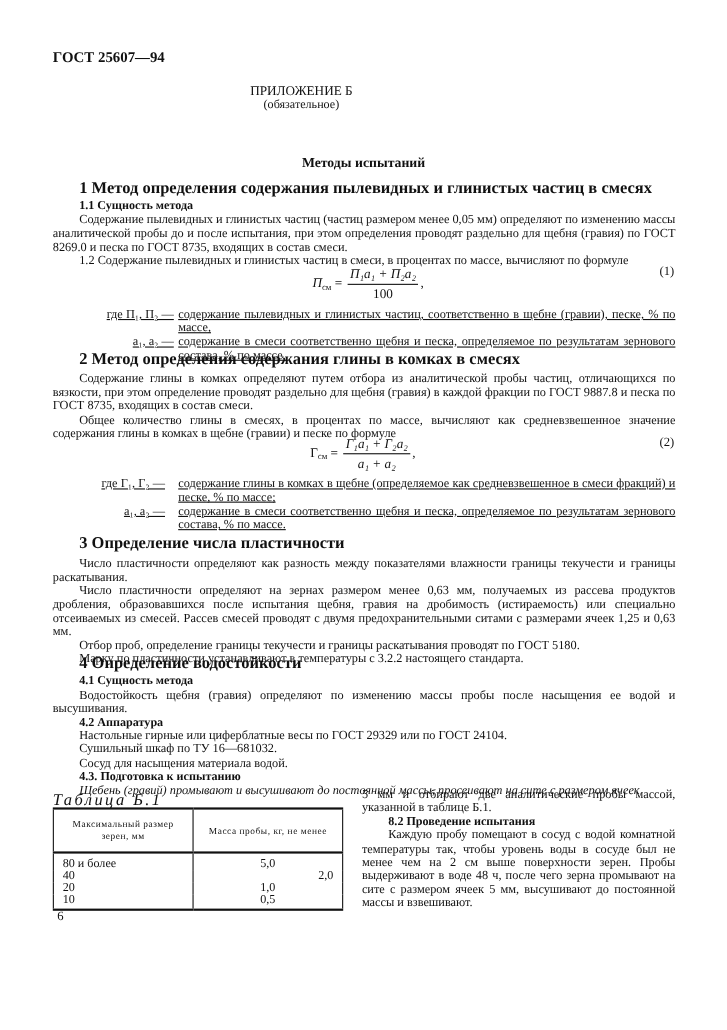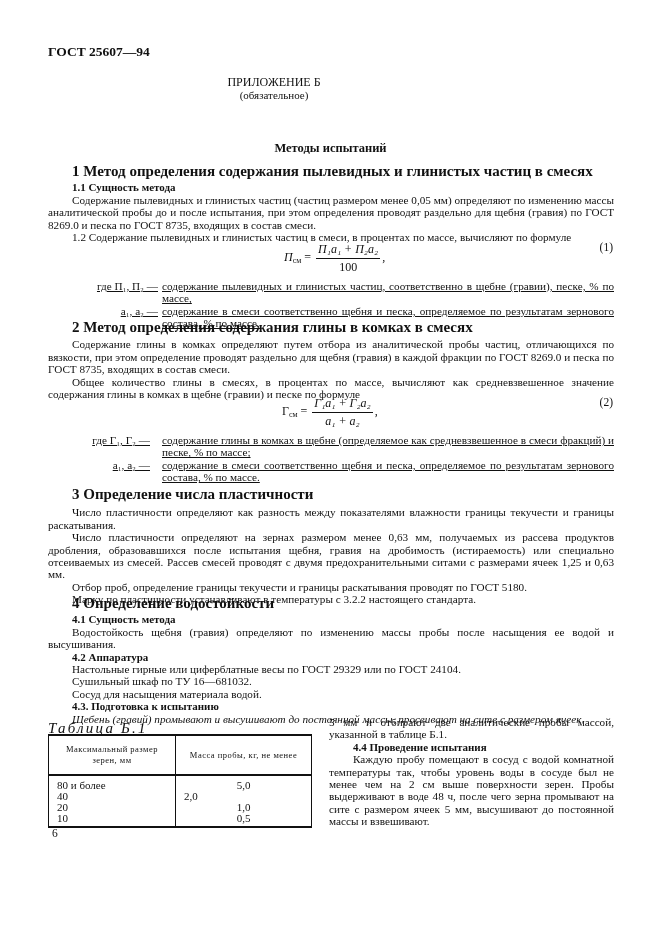--- a/index.html
+++ b/index.html
@@ -65,21 +65,21 @@
     <span class="rhs">содержание пылевидных и глинистых частиц, соответственно в щебне (гравии), песке, % по массе,</span>
   </div>
   <div class="where">
     <span class="lhs" style="width:110px;">a₁, a₂ —</span>
     <span class="rhs">содержание в смеси соответственно щебня и песка, определяемое по результатам зернового состава, % по массе.</span>
   </div>
 </div>
 
 <div class="abs body-block txt" style="top:321px;">
   <p class="h1">2 Метод определения содержания глины в комках в смесях</p>
-  <p class="para ind" style="margin-top:5px;">Содержание глины в комках определяют путем отбора из аналитической пробы частиц, отличающихся по вязкости, при этом определение проводят раздельно для щебня (гравия) в каждой фракции по ГОСТ 8269.0 и песка по ГОСТ 8735, входящих в состав смеси.</p>
+  <p class="para ind" style="margin-top:5px;">Содержание глины в комках определяют путем отбора из аналитической пробы частиц, отличающихся по вязкости, при этом определение проводят раздельно для щебня (гравия) в каждой фракции по ГОСТ 9887.8 и песка по ГОСТ 8735, входящих в состав смеси.</p>
   <p class="para ind">Общее количество глины в смесях, в процентах по массе, вычисляют как средневзвешенное значение содержания глины в комках в щебне (гравии) и песке по формуле</p>
 </div>
 
 <div class="formula" style="left:282px;top:396px;">
   <span style="font-style:normal;">Г</span><sub>см</sub>
   <span style="font-style:normal;"> = </span>
   <span class="frac">
     <span class="num">Г₁a₁ + Г₂a₂</span>
     <span class="den" style="font-style:italic;">a₁ + a₂</span>
   </span><span style="font-style:normal;">,</span>
@@ -112,41 +112,41 @@
   <p class="h2">4.2 Аппаратура</p>
   <p class="para ind">Настольные гирные или циферблатные весы по ГОСТ 29329 или по ГОСТ 24104.</p>
   <p class="para ind">Сушильный шкаф по ТУ 16—681032.</p>
   <p class="para ind">Сосуд для насыщения материала водой.</p>
   <p class="h2">4.3. Подготовка к испытанию</p>
   <p class="para ind" style="text-align:left;font-style:italic;">Щебень (гравий) промывают и высушивают до постоянной массы, просеивают на сите с размером ячеек</p>
 </div>
 
 <div class="abs txt" style="left:329px;top:716px;width:285px;">
   <p class="para">5 мм и отбирают две аналитические пробы массой, указанной в таблице Б.1.</p>
-  <p class="h2" style="padding-left:24px;">4.4 Проведение испытания</p>
+  <p class="h2" style="padding-left:24px;">8.2 Проведение испытания</p>
   <p class="para ind">Каждую пробу помещают в сосуд с водой комнатной температуры так, чтобы уровень воды в сосуде был не менее чем на 2 см выше поверхности зерен. Пробы выдерживают в воде 48 ч, после чего зерна промывают на сите с размером ячеек 5 мм, высушивают до постоянной массы и взвешивают.</p>
 </div>
 
 <div class="abs tcap" style="left:48px;top:720px;">Таблица Б.1</div>
 <div class="abs" style="left:48px;top:734px;">
   <table class="t1" style="width:264px;">
     <thead>
       <tr>
         <th style="width:110px;">Максимальный размер зерен, мм</th>
         <th>Масса пробы, кг, не менее</th>
       </tr>
     </thead>
     <tbody>
       <tr>
         <td style="padding-top:4px;">80 и более</td>
         <td style="text-align:center;padding-top:4px;">5,0</td>
       </tr>
       <tr>
         <td>40</td>
-        <td style="text-align:left;">2,0</td>
+        <td style="text-align:right;">2,0</td>
       </tr>
       <tr>
         <td>20</td>
         <td style="text-align:center;">1,0</td>
       </tr>
       <tr>
         <td style="padding-bottom:2px;">10</td>
         <td style="text-align:center;padding-bottom:2px;">0,5</td>
       </tr>
     </tbody>

